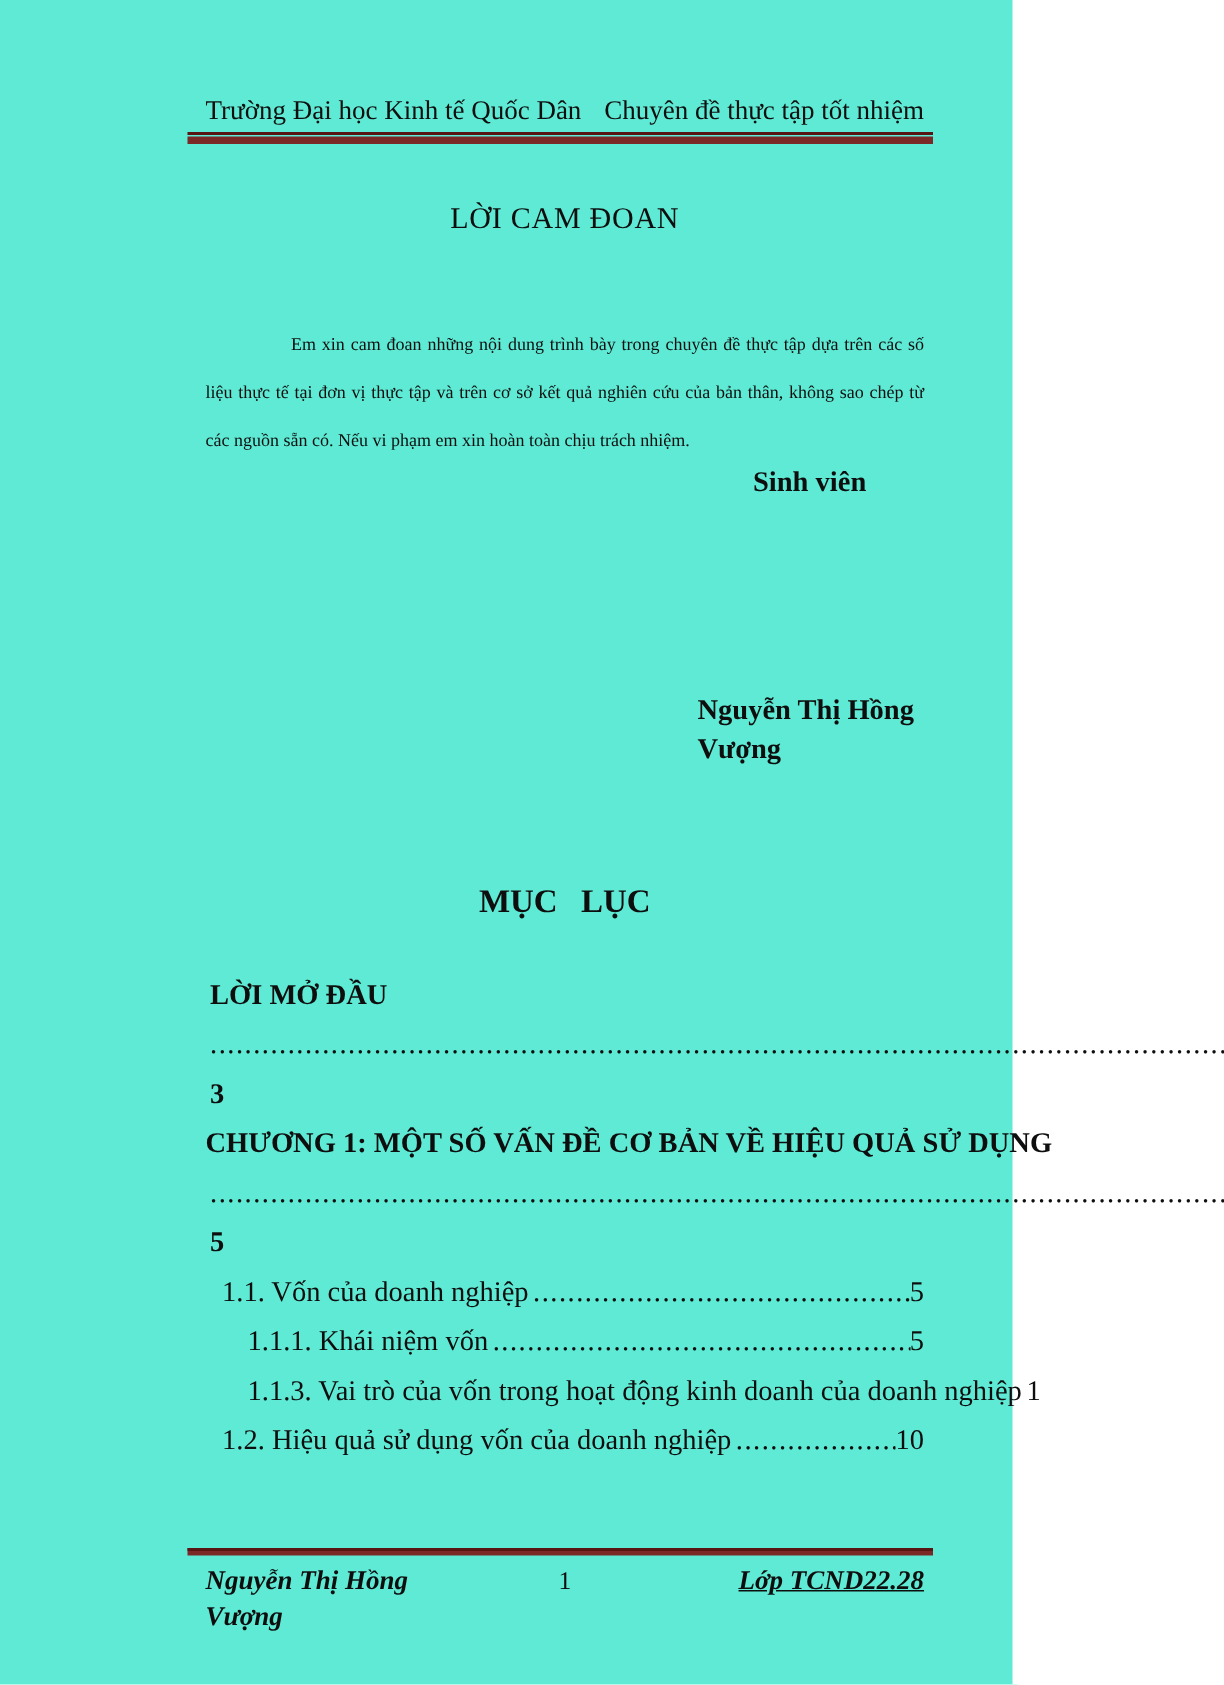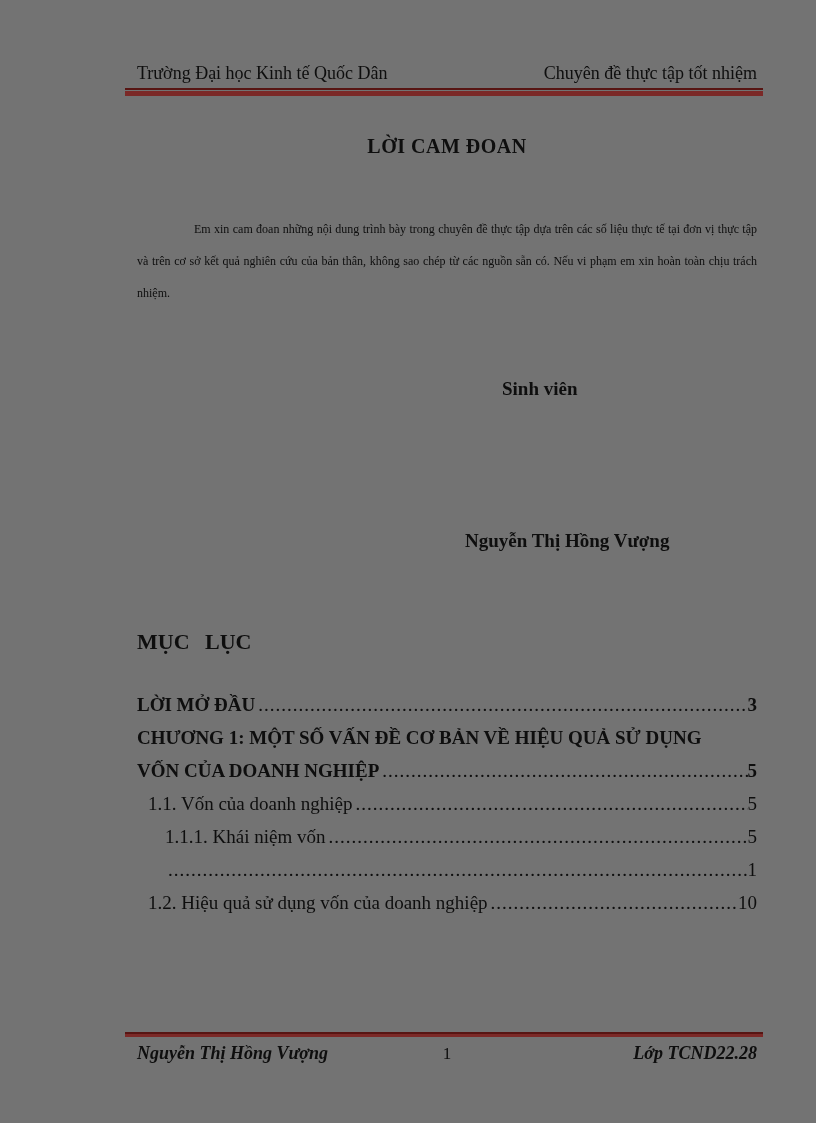--- a/index.html
+++ b/index.html
@@ -4,21 +4,21 @@
 <style>
   * { margin: 0; padding: 0; box-sizing: border-box; }
   html, body { background: #ffffff; }
   body {
     width: 816px; height: 1123px;
     font-family: "Liberation Serif", "DejaVu Serif", serif;
     color: #0e0e0e;
     position: relative;
     overflow: hidden;
   }
-  .page { position: relative; width: 816px; height: 1123px; background: #737373; }
+  .page { position: relative; width: 675px; height: 1123px; background: #5eead4; }
 
   
   .page-header { padding-top: 61px; }
   .header-row {
     margin: 0 59px 0 137px;
     display: flex; justify-content: space-between;
     font-size: 18px; line-height: 24px;
   }
   .rule-header {
     margin: 3px 53px 0 125px;
@@ -28,58 +28,58 @@
     content: ""; display: block;
     height: 5px; margin-top: 1px;
     background: #7b2927;
   }
 
   
   .content { margin: 0 59px 0 137px; }
   .doc-title {
     margin-top: 37px;
     text-align: center;
-    font-size: 20px; font-weight: bold;
+    font-size: 20px; font-weight: normal;
     letter-spacing: 0.5px;
     line-height: 26px;
   }
   .body-text {
     margin-top: 54px;
     font-size: 12px;
     line-height: 32px;
     text-align: justify;
     text-indent: 57px;
   }
   .sig-role {
-    margin-top: 67px;
     padding-left: 365px;
     font-size: 19px; font-weight: bold;
     line-height: 26px;
   }
   .sig-name {
     margin-top: 126px;
     padding-left: 328px;
     font-size: 19px; font-weight: bold;
     line-height: 26px;
   }
   .toc-title {
     margin-top: 73px;
+    text-align: center;
     font-size: 22px; font-weight: bold;
     word-spacing: 10px;
     line-height: 30px;
   }
 
   
   .toc { margin-top: 31px; }
   .toc-row {
     display: flex; align-items: baseline;
     font-size: 19px; line-height: 33px;
     white-space: nowrap;
   }
-  .toc-row.bold { font-weight: bold; }
+  .toc-row.bold { font-weight: bold; flex-direction: column; }
   .toc-row.lvl1 { padding-left: 11px; }
   .toc-row.lvl2 { padding-left: 28px; }
   .toc-label { flex: 0 0 auto; }
   .dots { flex: 1 1 auto; overflow: hidden; margin-left: 3px; }
   .dots::after {
     content: "..........................................................................................................................................................................";
     font-weight: normal; letter-spacing: 1px;
   }
   .toc-page { flex: 0 0 auto; }
 
@@ -92,21 +92,21 @@
     background: #571513;
   }
   .footer-row {
     margin: 4px 59px 0 137px;
     display: flex; align-items: baseline;
     font-size: 18px; line-height: 24px;
   }
   .footer-author, .footer-class { font-weight: bold; font-style: italic; }
   .footer-author { flex: 1; text-align: left; }
   .footer-pagenum { flex: 1; text-align: center; font-size: 17px; }
-  .footer-class { flex: 1; text-align: right; }
+  .footer-class { flex: 1; text-align: right; text-decoration: underline; }
 </style>
 </head>
 <body>
 
 <div class="page">
 
   <header class="page-header">
     <div class="header-row">
       <span>Trường Đại học Kinh tế Quốc Dân</span>
       <span>Chuyên đề thực tập tốt nhiệm</span>
@@ -133,39 +133,39 @@
         <span class="dots"></span>
         <span class="toc-page">3</span>
       </div>
 
       <div class="toc-row lvl0 bold no-leader">
         <span class="toc-label">CHƯƠNG 1: MỘT SỐ VẤN ĐỀ CƠ BẢN VỀ HIỆU QUẢ SỬ DỤNG</span>
 
       </div>
 
       <div class="toc-row lvl0 bold">
-        <span class="toc-label">VỐN CỦA DOANH NGHIỆP</span>
         <span class="dots"></span>
         <span class="toc-page">5</span>
       </div>
 
       <div class="toc-row lvl1">
         <span class="toc-label">1.1. Vốn của doanh nghiệp</span>
         <span class="dots"></span>
         <span class="toc-page">5</span>
       </div>
 
       <div class="toc-row lvl2">
         <span class="toc-label">1.1.1. Khái niệm vốn</span>
         <span class="dots"></span>
         <span class="toc-page">5</span>
       </div>
 
 
       <div class="toc-row lvl2">
+        <span class="toc-label">1.1.3. Vai trò của vốn trong hoạt động kinh  doanh của doanh nghiệp</span>
         <span class="dots"></span>
         <span class="toc-page">1</span>
       </div>
 
       <div class="toc-row lvl1">
         <span class="toc-label">1.2. Hiệu quả sử dụng vốn của doanh nghiệp</span>
         <span class="dots"></span>
         <span class="toc-page">10</span>
       </div>
 

